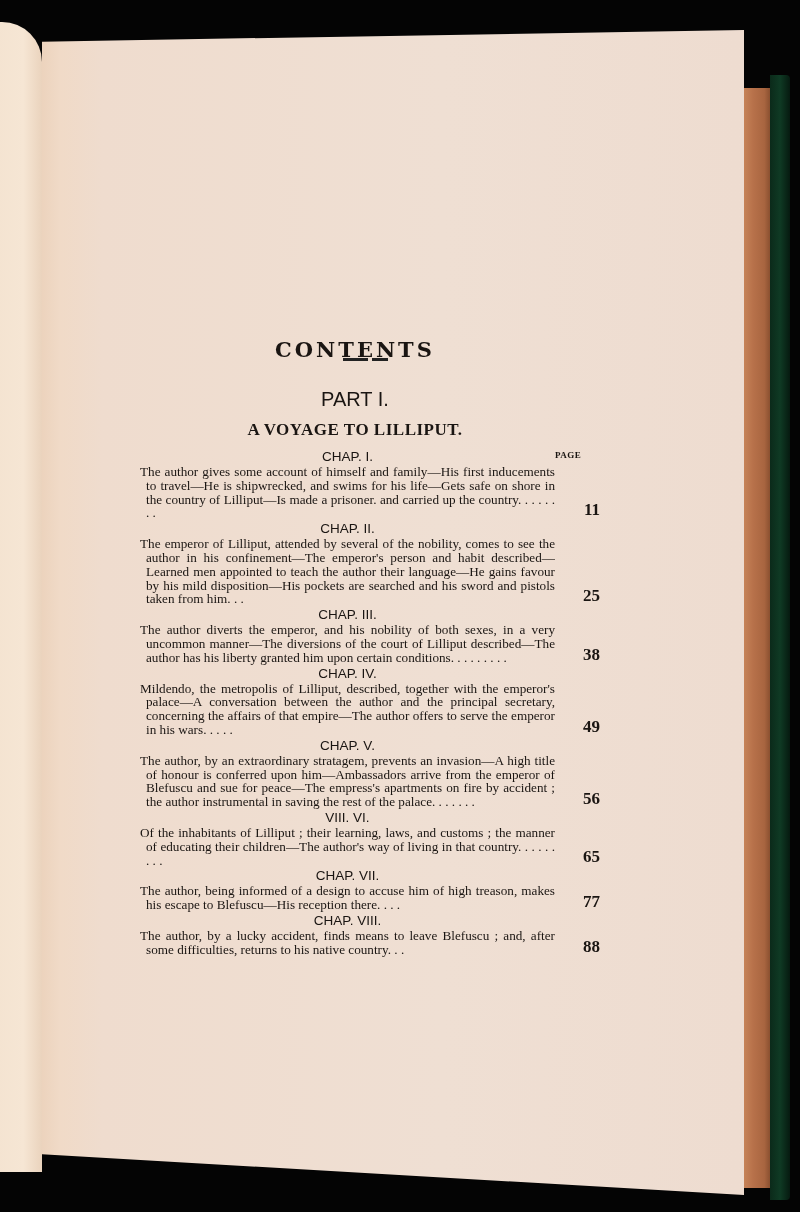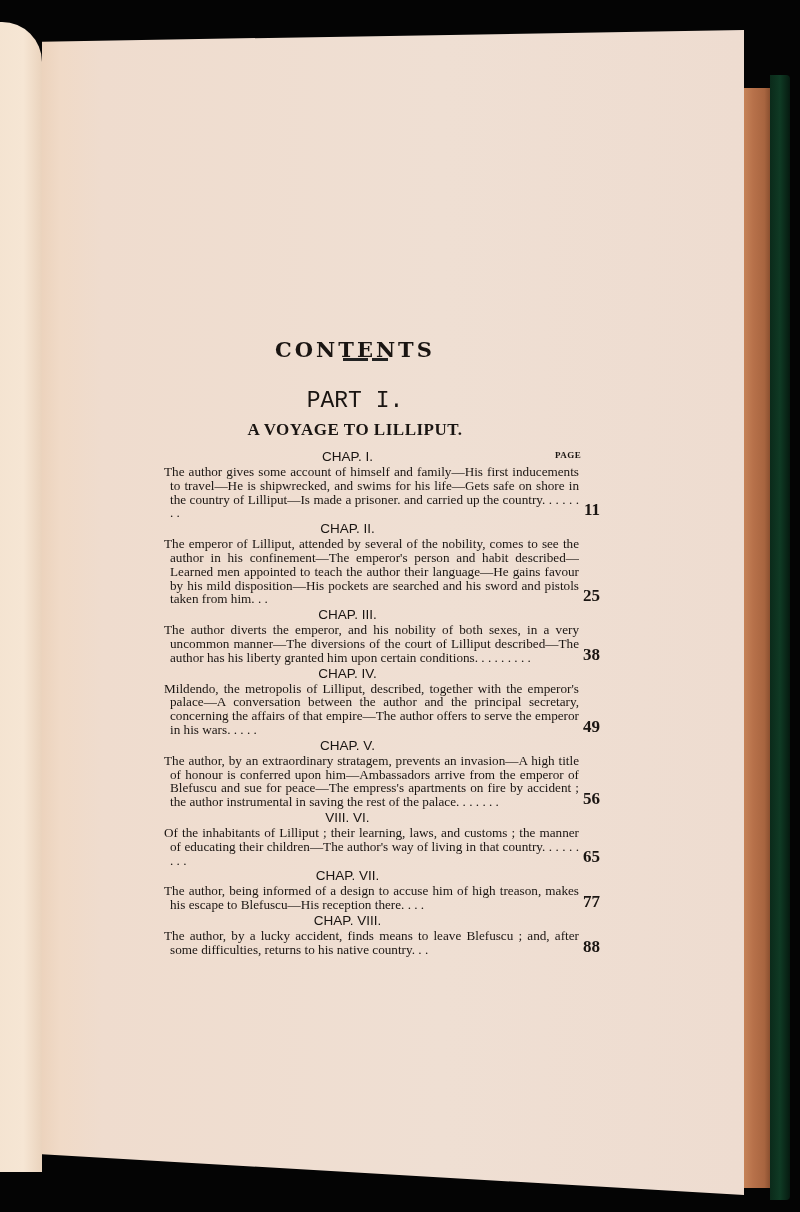--- a/index.html
+++ b/index.html
@@ -36,40 +36,40 @@
     .title {
       position: absolute; left: 0; width: 430px; top: 10px; text-align: center;
       font-family: "DejaVu Serif", serif; font-weight: bold; font-size: 21px; letter-spacing: 3px; margin-top: 27px;
     }
     .rule {
       position: absolute; top: 58px; left: 203px; width: 45px; height: 3px;
       background: linear-gradient(90deg, #222 0 55%, transparent 55% 65%, #222 65% 100%);
     }
     .part {
       position: absolute; top: 88px; left: 0; width: 430px; text-align: center;
-      font-family: Liberation Mono, monospace; font-size: 23px;
+      font-family: Liberation Sans, sans-serif; font-size: 20px;
     }
     .voyage {
       position: absolute; top: 120px; left: 0; width: 430px; text-align: center;
       font-family: "Liberation Serif", serif; font-weight: bold; font-size: 17px; letter-spacing: 0.5px;
     }
     .page-head {
       position: absolute; top: 150px; left: 415px; font-size: 9px; font-weight: bold;
       font-family: "Liberation Serif", serif; letter-spacing: 0.5px;
     }
     .chapters { position: absolute; top: 148px; left: 0; width: 460px; }
     .chap { position: relative; }
     .chap-title {
       text-align: center; width: 415px;
       font-family: Liberation Sans, sans-serif; font-size: 13.5px; line-height: 17px;
     }
     .chap-desc {
       width: 415px; position: relative;
       font-family: "Liberation Serif", serif; font-size: 13.2px; line-height: 13.8px;
-      text-align: justify; text-indent: -6px; padding-left: 6px; box-sizing: border-box; margin-left: 24px;
+      text-align: justify; text-indent: -6px; padding-left: 6px; box-sizing: border-box;
     }
     .chap-desc .leader { letter-spacing: 0; }
     .chap-page {
       position: absolute; right: 0; bottom: 0; width: 30px; text-align: right;
       font-family: "Liberation Serif", serif; font-weight: bold; font-size: 17px;
     }
   </style>
 </head>
 <body>
 

